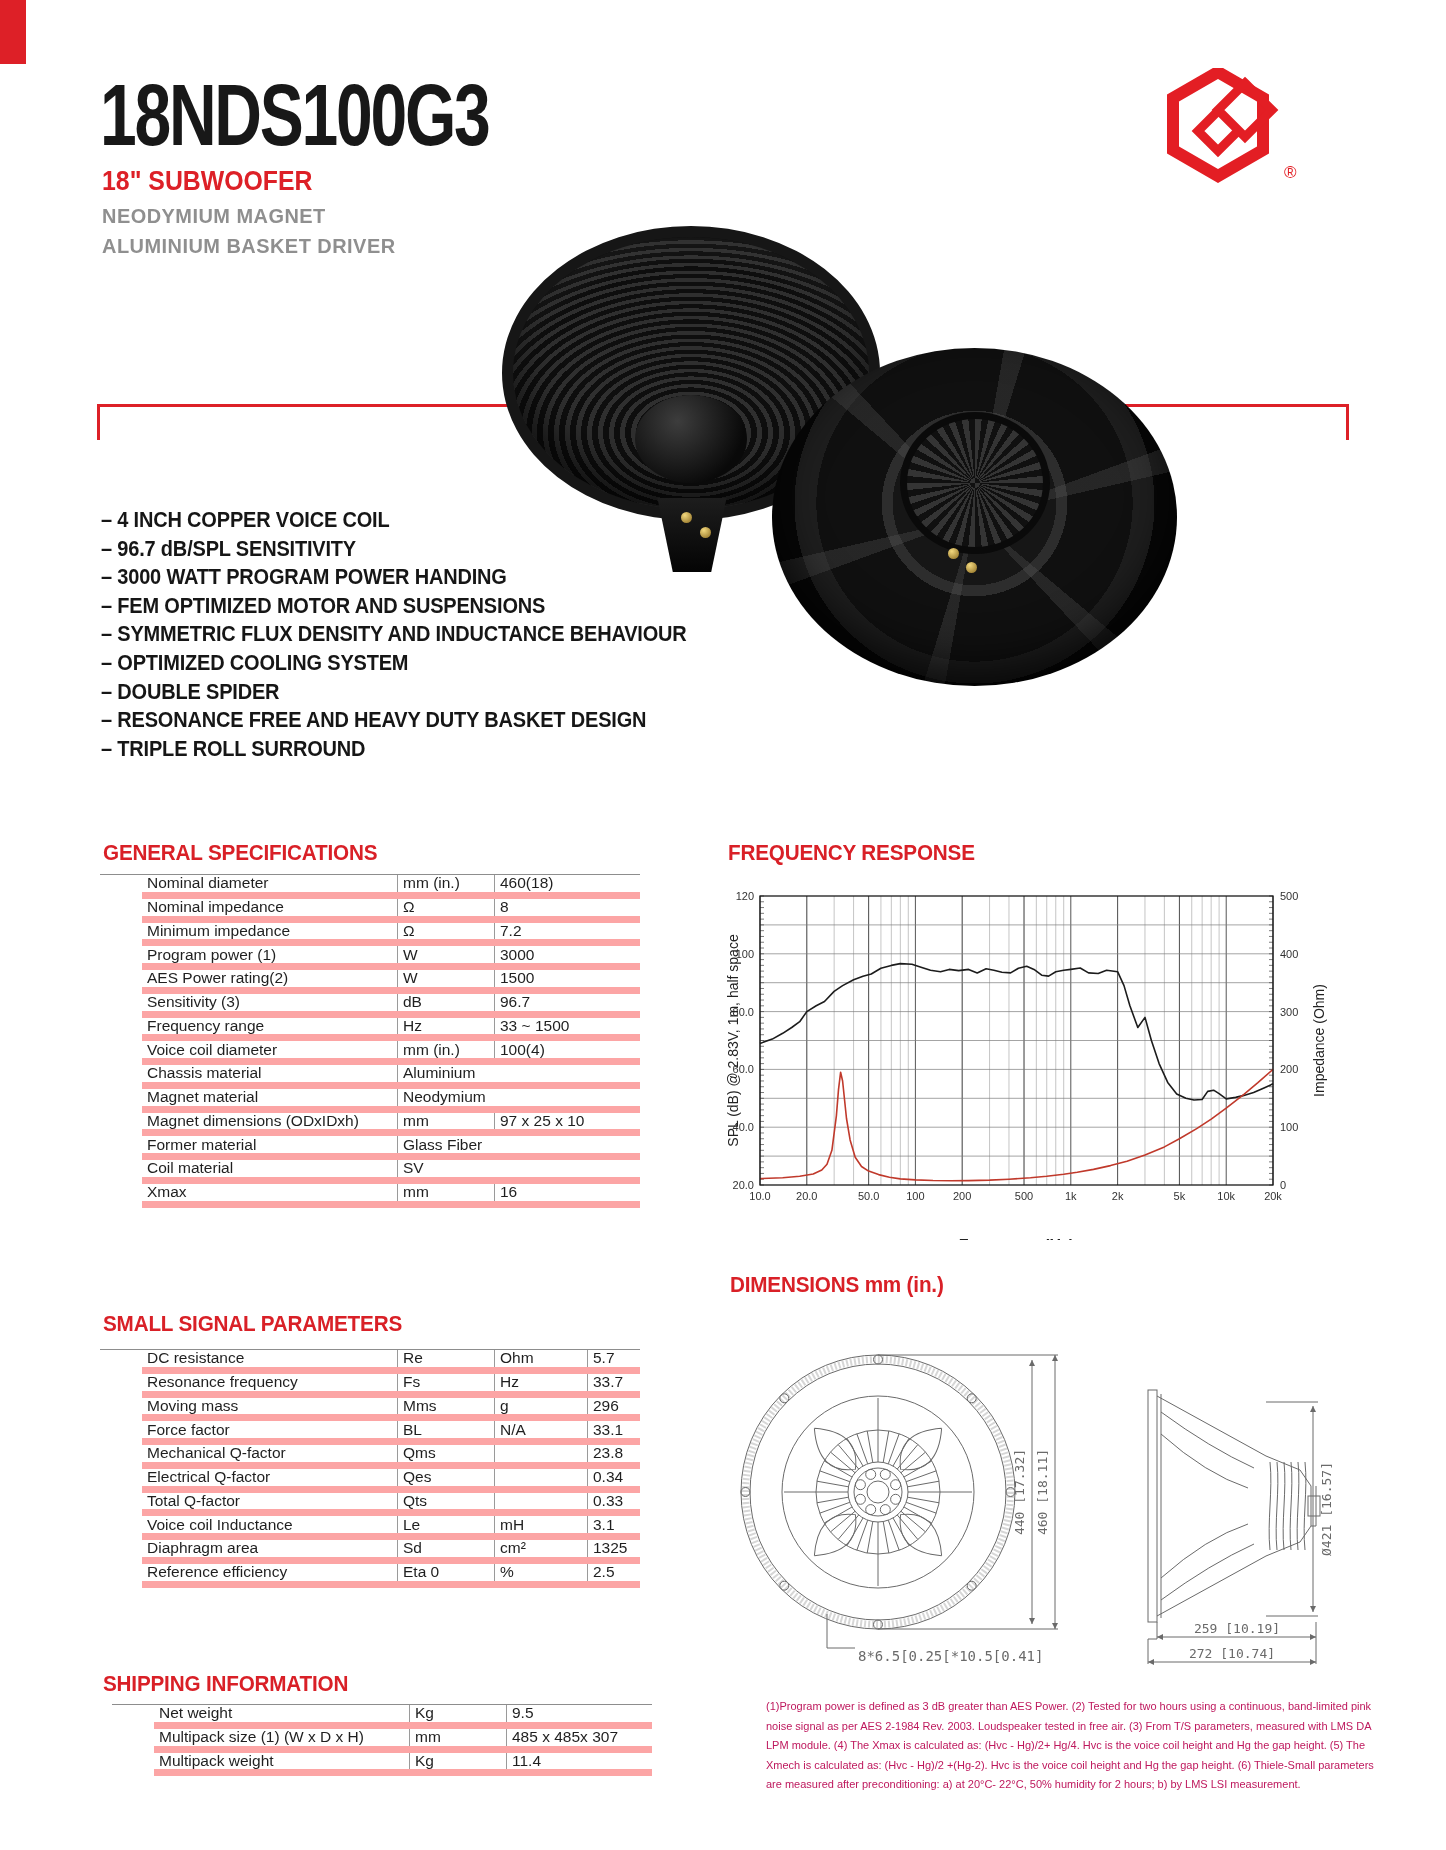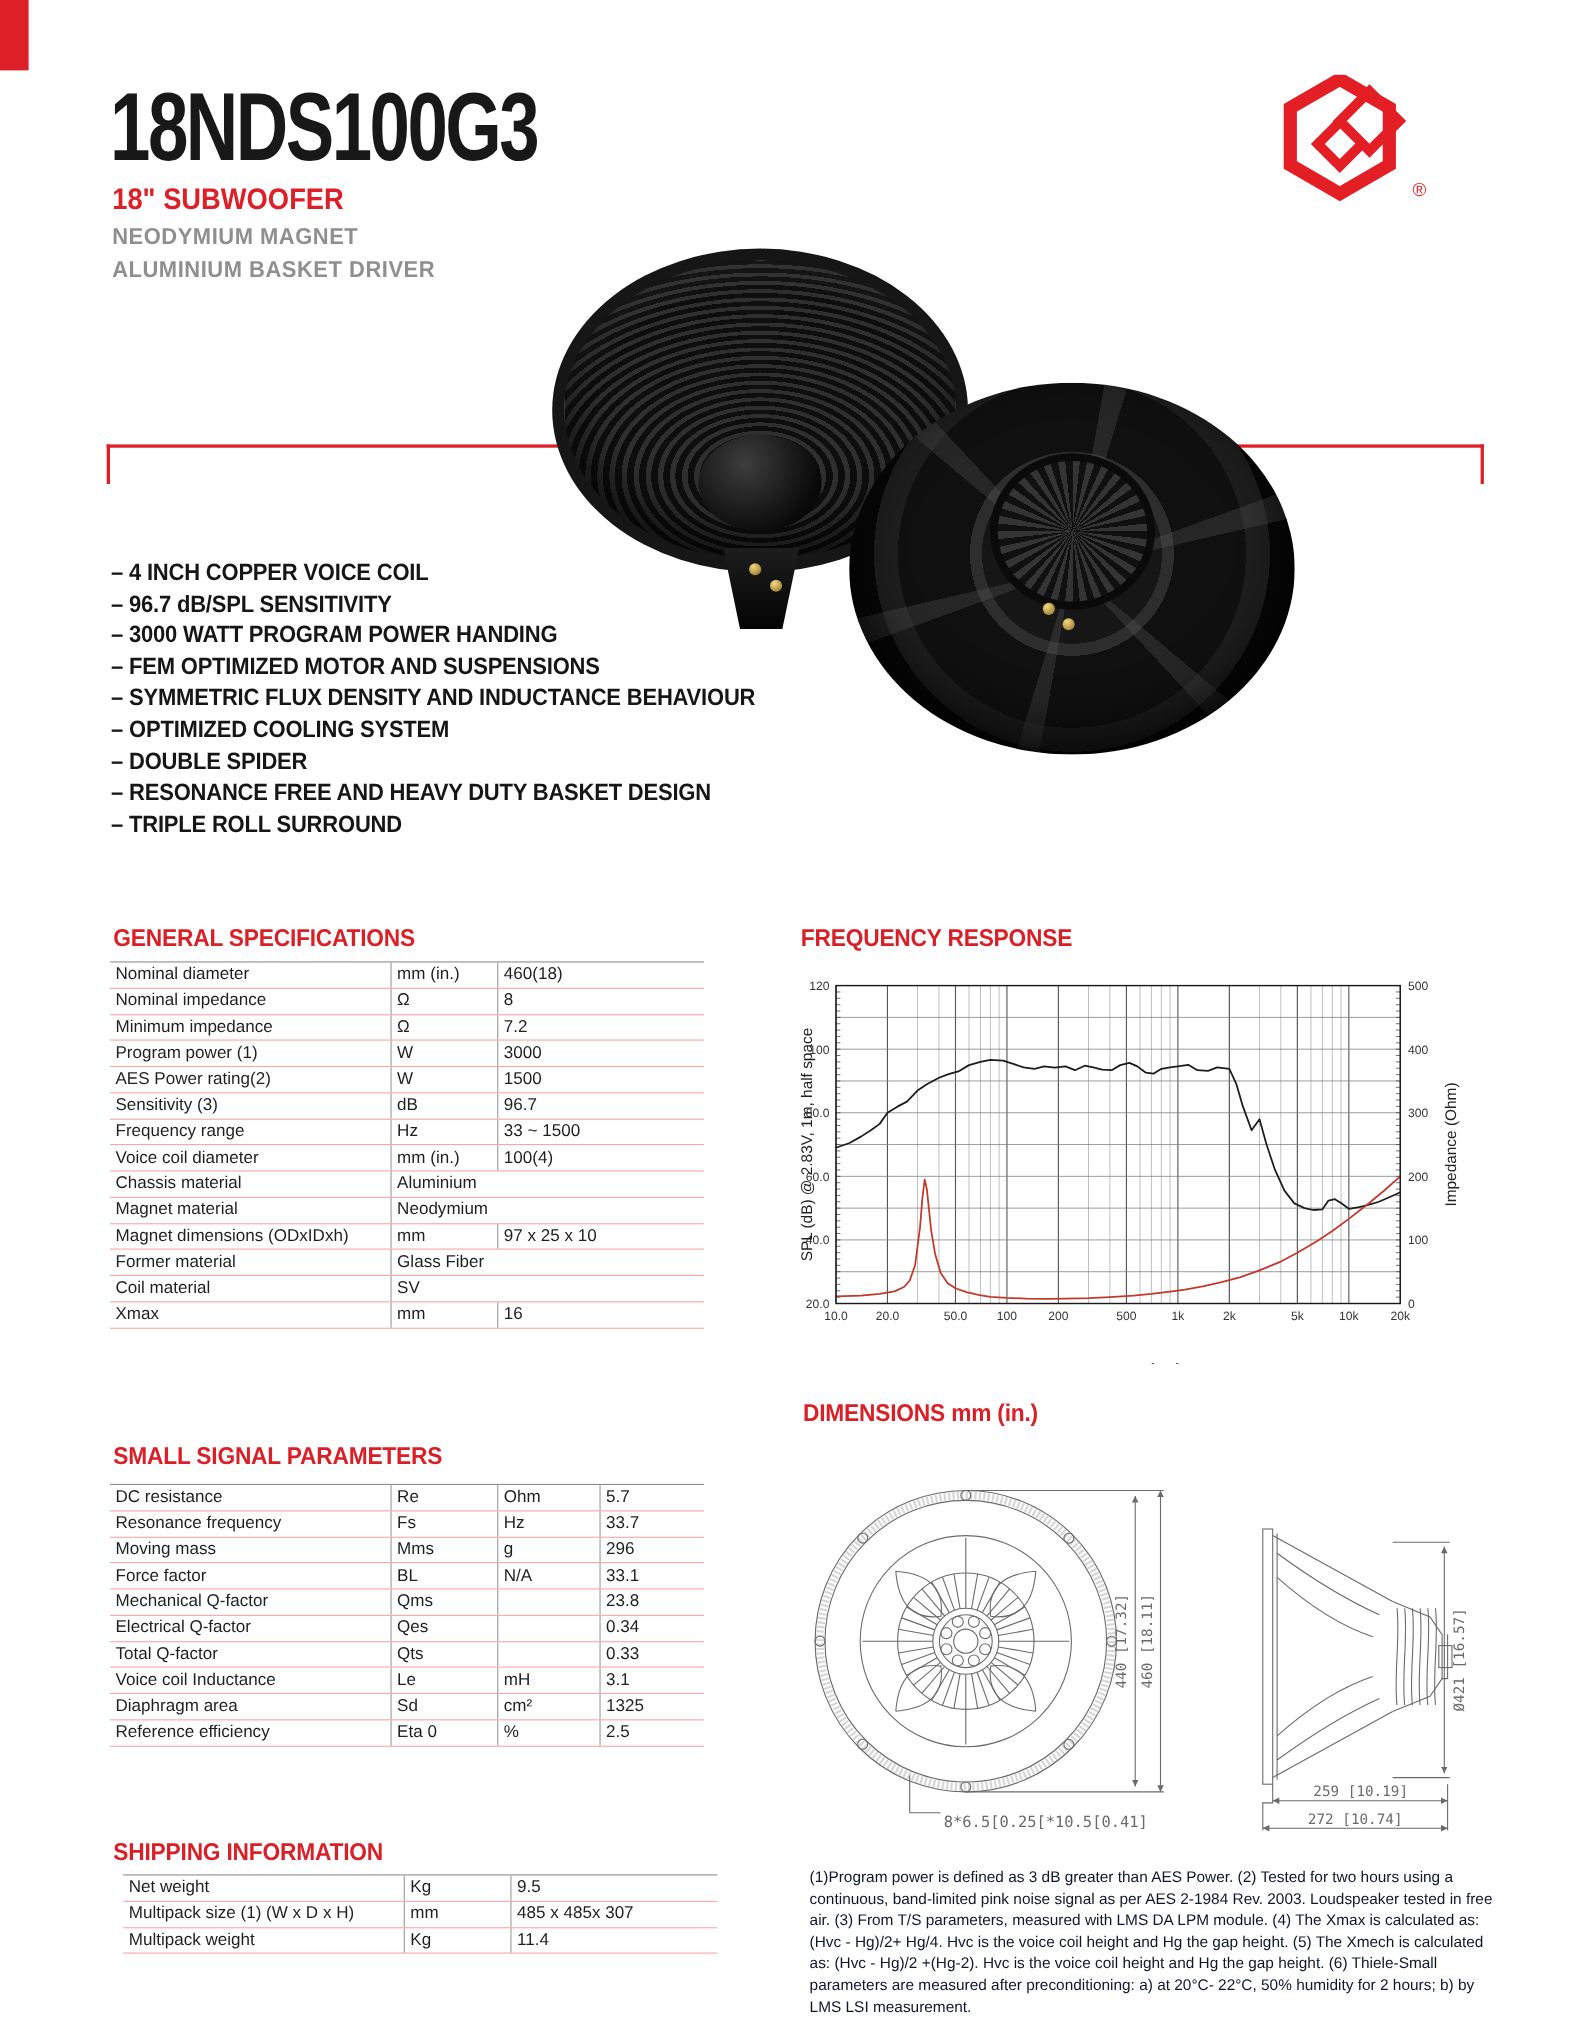--- a/index.html
+++ b/index.html
@@ -37,28 +37,28 @@
   .photo-rear .heatsink { position:absolute; left:128px; top:64px; width:150px; height:142px; border-radius:50%;
     background: repeating-conic-gradient(#343434 0 6deg, #101010 6deg 12deg); border:7px solid #0a0a0a; }
 
   .features { left:101px; top:506px; transform:scaleX(.93); transform-origin:left top; }
   .feature { font-size:21.5px; font-weight:700; line-height:28.6px; letter-spacing:-.2px; color:#161616; white-space:nowrap; }
 
   .sec-title { font-size:22px; font-weight:800; color:#d92027; letter-spacing:-.2px;
                transform:scaleX(.94); transform-origin:left top; white-space:nowrap; }
 
   .spec-table { border-top:1px solid #8d8d8d; width:540px; }
-  .spec-row { display:grid; height:23.75px; border-bottom:1px solid #fca5a5; font-size:15.5px; align-items:center; }
+  .spec-row { display:grid; height:23.75px; border-bottom:7px solid #fca5a5; font-size:15.5px; align-items:center;margin-left:42px; }
   .g3 { grid-template-columns:255px 97px 188px; }
   .g4 { grid-template-columns:255px 97px 93px 95px; }
   .cell { padding-left:5px; white-space:nowrap; overflow:hidden; height:100%; display:flex; align-items:center; color:#1f1f1f; }
   .cell.bl { border-left:1px solid #9a9a9a; }
   .span-row .cell-value { grid-column:2 / 4; }
 
-  .footnotes { left:736px; top:1697px; width:622px; font-size:14px; line-height:19.6px; color:#0f172a; font-weight:500; }
+  .footnotes { left:766px; top:1697px; width:622px; font-size:11px; line-height:19.6px; color:#be185d; font-weight:500; }
 
   svg text { font-family:"Liberation Sans",sans-serif; }
   .dim-text { font-family:"DejaVu Sans Mono",monospace; fill:#6a6a6a; }
 </style>
 </head>
 <body>
 
 <div class="abs corner-strip"></div>
 
 <div class="abs page-title">18NDS100G3</div>

